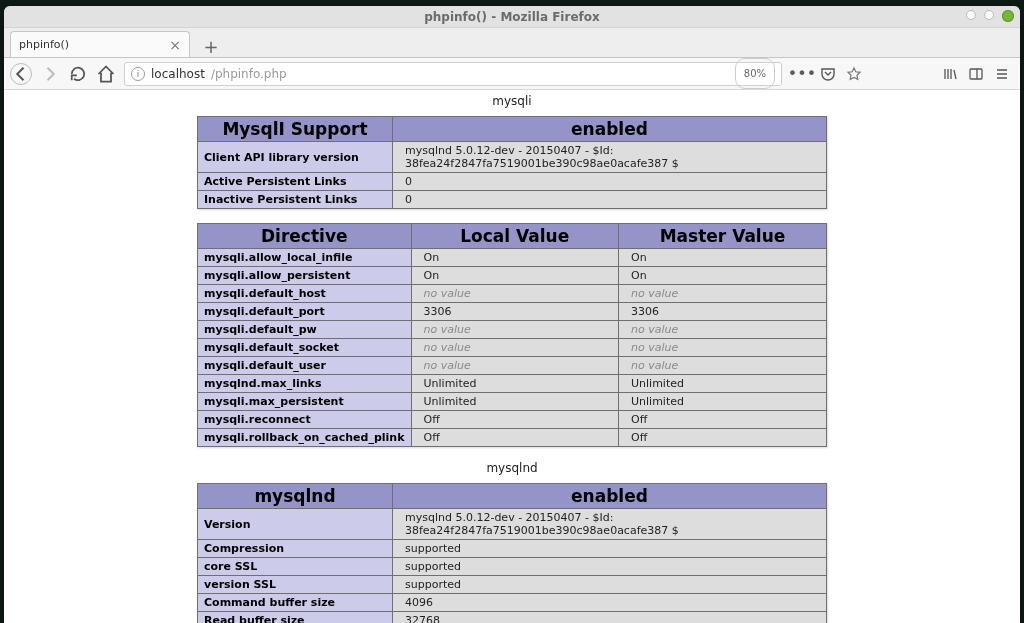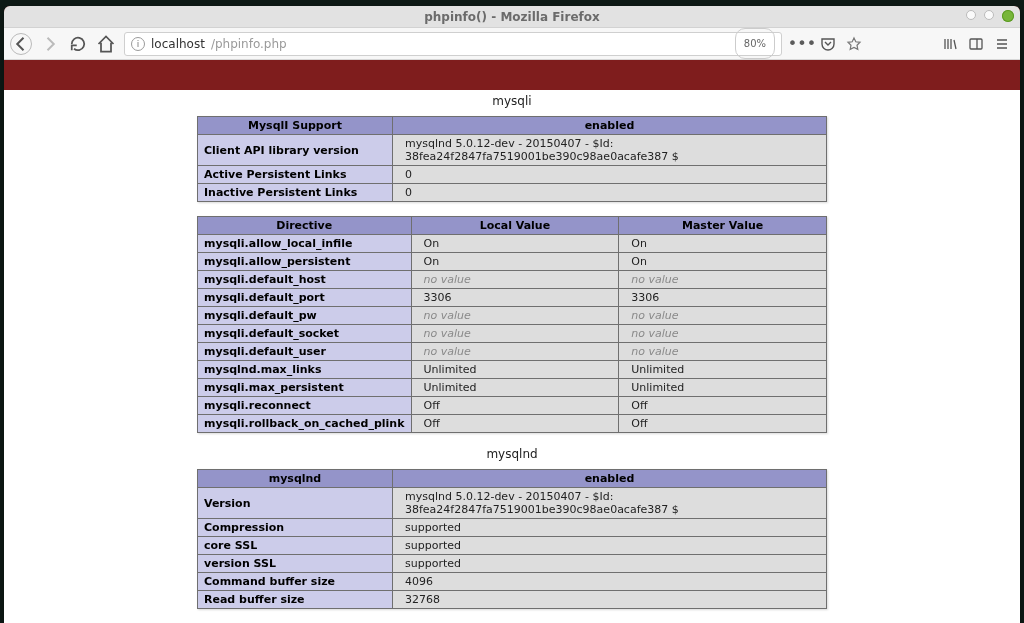--- a/index.html
+++ b/index.html
@@ -1,21 +1,21 @@
 <!DOCTYPE html>
 <html><head>
 <meta charset="utf-8">
 <style>
   * { box-sizing: border-box; }
   html, body { margin:0; padding:0; height:100%; font-family: "DejaVu Sans", Arial, sans-serif; }
   body { background:#0e1a16; }
 
   .window {
     position:absolute; top:6px; left:4px; right:4px; bottom:0;
-    background:#7f1d1d; border-radius:6px 6px 0 0; overflow:hidden;
+    background:#22c55e; border-radius:6px 6px 0 0; overflow:hidden;
     box-shadow:0 3px 10px rgba(0,0,0,.4);
   }
   .titlebar {
     height:22px; background:#e2e2e2; border-bottom:1px solid #d2d2d2;
     display:flex; align-items:center; justify-content:center;
     position:relative; font-size:12px; color:#6b6b6b; font-weight:600;
   }
   .titlebar .winctl { position:absolute; right:6px; top:4px; display:flex; gap:8px; }
   .titlebar .dot { width:12px; height:12px; border-radius:50%; display:inline-block; }
   .titlebar .dot.min { background:#fafafa; border:1px solid #bbb; width:10px;height:10px;}
@@ -55,21 +55,21 @@
   .content-area {
     position:absolute; top:84px; left:0; right:0; bottom:0;
     background:#fff; overflow:auto;
   }
   .content-inner { width:630px; margin:0 auto; font-size:11px; color:#222; }
 
   h2.section { font-family: "DejaVu Sans", Arial, sans-serif; font-size:12px; font-weight:400; text-align:center; margin:4px 0 8px; color:#222; }
 
   table.php { width:100%; border-collapse:collapse; margin-bottom:14px; box-shadow:1px 1px 2px rgba(0,0,0,.15);}
   table.php th, table.php td { border:1px solid #6f6f6f; padding:2px 6px; height:16px; }
-  table.php th { background:#9494c9; font-weight:700; color:#000; font-size:11px;}
+  table.php th { background:#9494c9; font-weight:700; color:#000; font-size:17px;}
   table.php td.e { background:#ccccea; font-weight:700; color:#000; width:31%; }
   table.php td.v { background:#dddddd; color:#222;padding-left:12px; }
   table.php .novalue { color:#8a8a8a; font-style:italic; }
 
   .three-col td.e { width:31%; }
   .three-col td.v { width:34.5%; }
 
   svg { width:100%; height:100%; }
 </style>
 </head>
@@ -79,20 +79,27 @@
 
   <div class="titlebar">
     <span>phpinfo() - Mozilla Firefox</span>
     <div class="winctl">
       <span class="dot min"></span>
       <span class="dot max"></span>
       <span class="dot close"></span>
     </div>
   </div>
 
+  <div class="tabbar">
+    <div class="tab">
+      <span>phpinfo()</span>
+      <span class="close-x">×</span>
+    </div>
+    <div class="tab-plus">+</div>
+  </div>
 
   <div class="navbar">
     <div class="nav-icon circle">
       <svg viewBox="0 0 16 16">
           <path d="M10 3 L5 8 L10 13" fill="none" stroke="#555" stroke-width="1.6"></path>
         </svg>
     </div>
     <div class="nav-icon dim">
       <svg viewBox="0 0 16 16">
           <path d="M6 3 L11 8 L6 13" fill="none" stroke="#bbb" stroke-width="1.6"></path>

